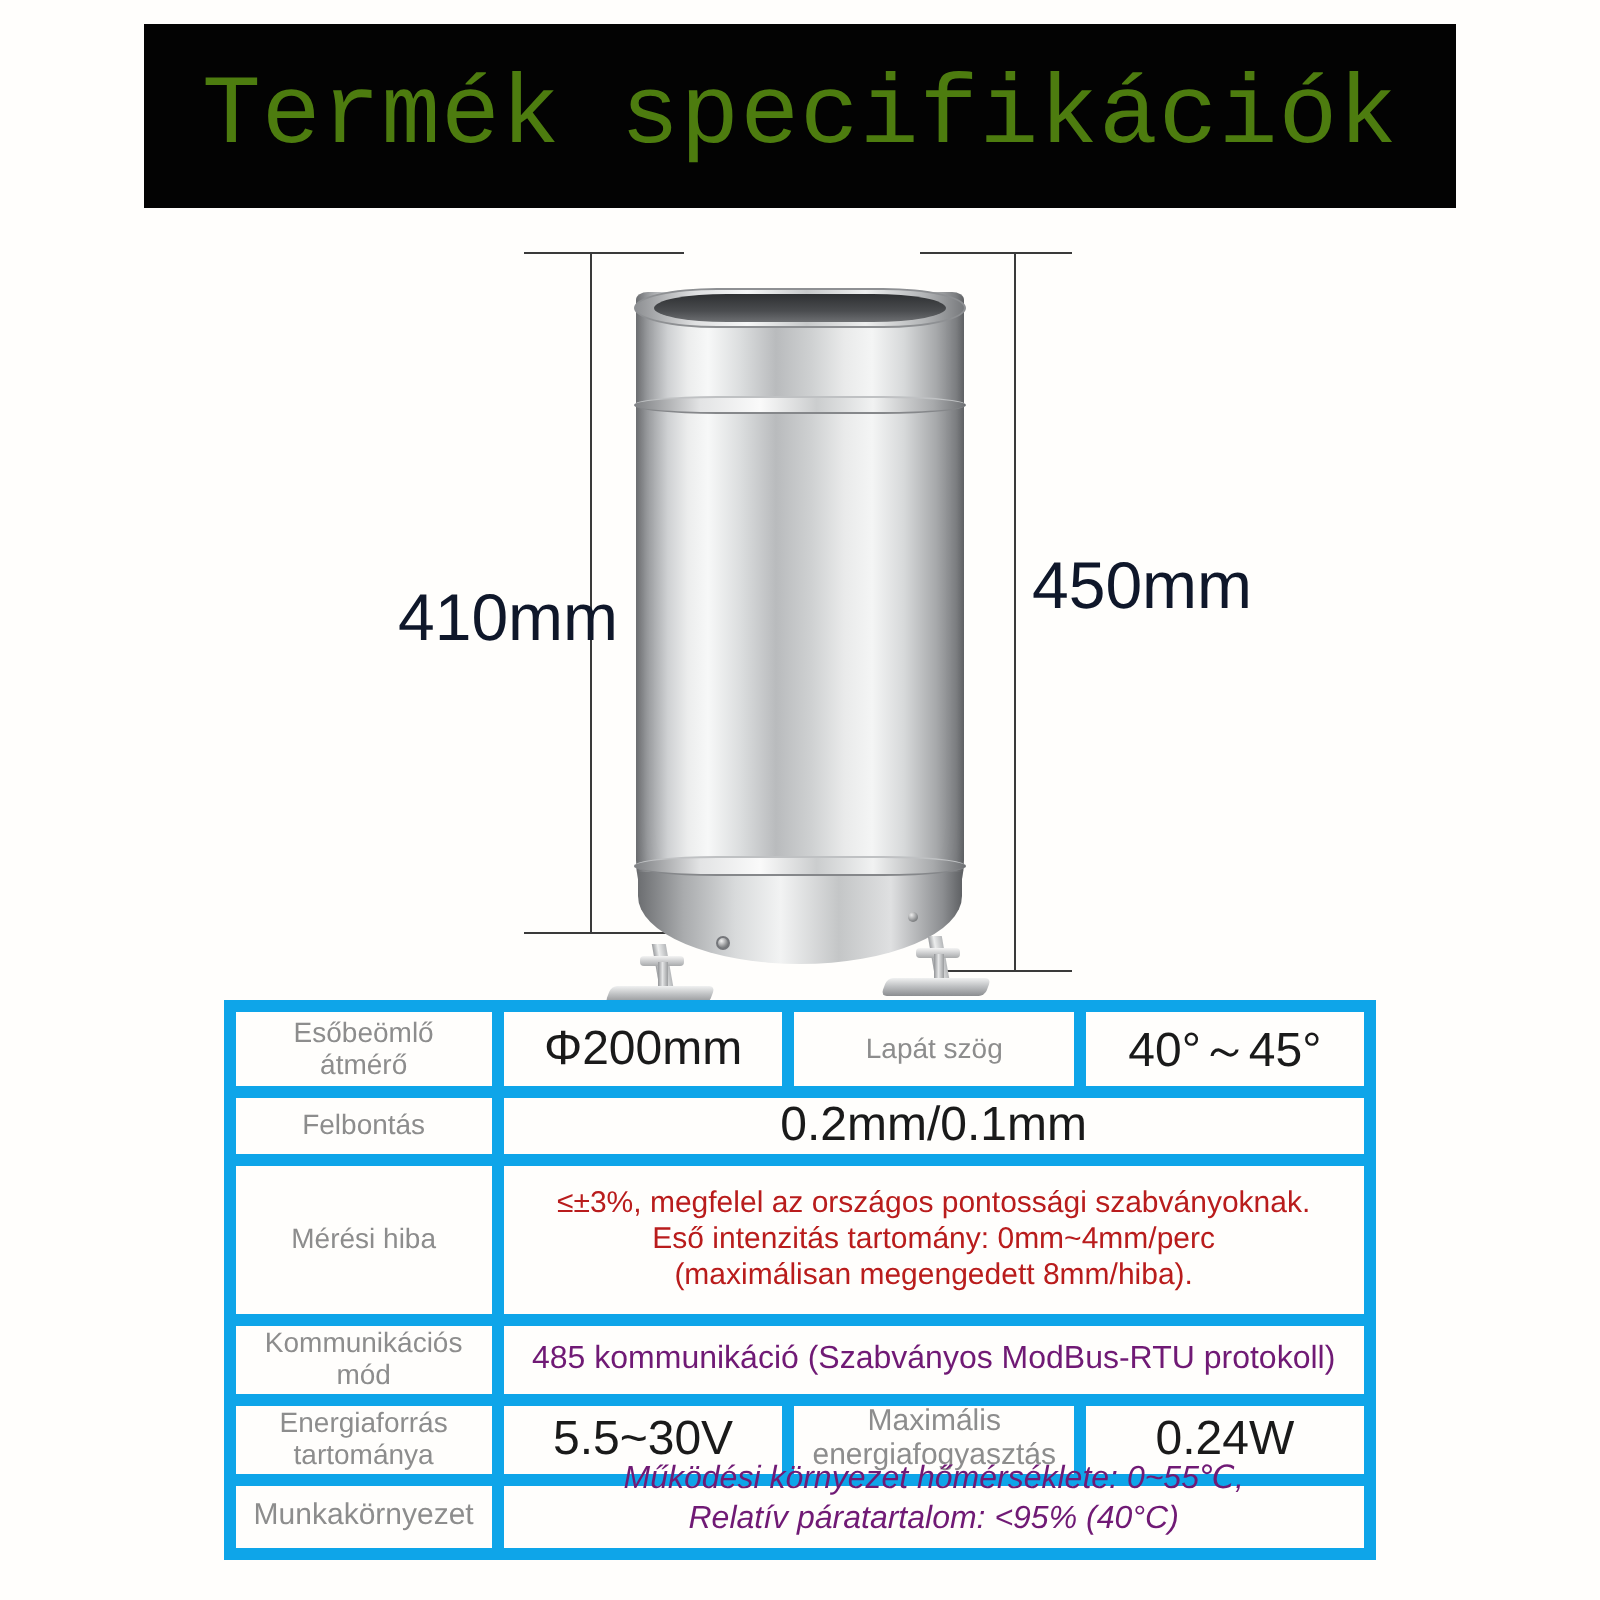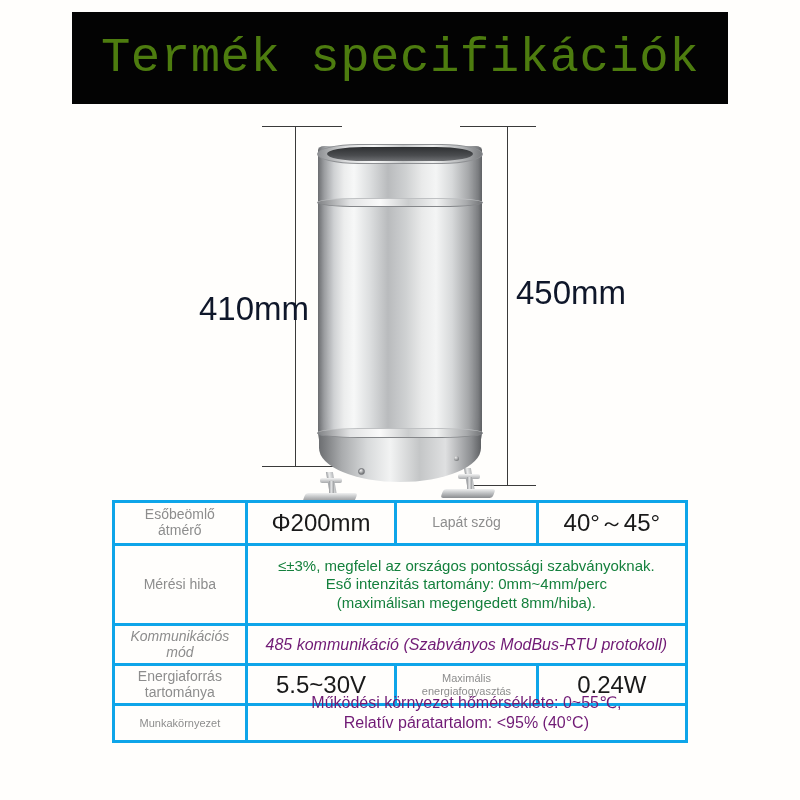--- a/index.html
+++ b/index.html
@@ -122,41 +122,41 @@
   }
 
   
   .spec-table{
     position:absolute;left:112px;top:500px;width:576px;
     border:1px solid #555;
     border-collapse:collapse;
     background:transparent;
   }
   .spec-table td{
-    border:3px solid #0ea5e9;
+    border:6px solid #0ea5e9;
     text-align:center;
     vertical-align:middle;
     font-family:"Liberation Sans","DejaVu Sans",sans-serif;
     padding:0 2px;
     overflow:visible;
     white-space:nowrap;
   }
   td.lbl{color:#8d8d8d;font-size:14px;line-height:1.12;width:140px;}
-  td.lbl.small{font-size:11px;}
+  td.lbl.small{font-size:15px;}
   td.val-big{color:#1a1a1a;font-size:24px;}
-  td.val-mid{color:#15803d;font-size:15px;line-height:1.22;white-space:normal;}
+  td.val-mid{color:#b91c1c;font-size:15px;line-height:1.22;white-space:normal;}
   td.val-mid2{color:#701a75;font-size:16px;}
   .r1{height:43px;}
   .r2{height:32px;}
   .r3{height:80px;}
-  .r4{height:40px;font-style:italic;}
+  .r4{height:40px;}
   .r5{height:40px;}
   .r6{height:37px;}
   .ovf{position:relative;}
-  .ovf .ovf-text{position:absolute;left:0;right:0;top:-13px;line-height:1.22;}
+  .ovf .ovf-text{position:absolute;left:0;right:0;top:-13px;line-height:1.22;font-style:italic;}
 </style>
 </head>
 <body>
 
 <div id="page">
 
   <div class="banner">
     <div class="banner-title">Termék specifikációk</div>
   </div>
 
@@ -205,20 +205,24 @@
       <tr class="r1">
         <td class="lbl">
           <div>Esőbeömlő</div>
           <div>átmérő</div>
         </td>
         <td class="val-big" style="width:148px;margin-left:40px;">Φ200mm</td>
         <td class="lbl" style="width:140px;">Lapát szög</td>
         <td class="val-big" style="width:148px;">40°～45°</td>
       </tr>
 
+      <tr class="r2">
+        <td class="lbl">Felbontás</td>
+        <td class="val-big" colspan="3">0.2mm/0.1mm</td>
+      </tr>
 
       <tr class="r3">
         <td class="lbl">Mérési hiba</td>
         <td class="val-mid" colspan="3">
           <div>≤±3%, megfelel az országos pontossági szabványoknak.</div>
           <div>Eső intenzitás tartomány: 0mm~4mm/perc</div>
           <div>(maximálisan megengedett 8mm/hiba).</div>
         </td>
       </tr>
 

